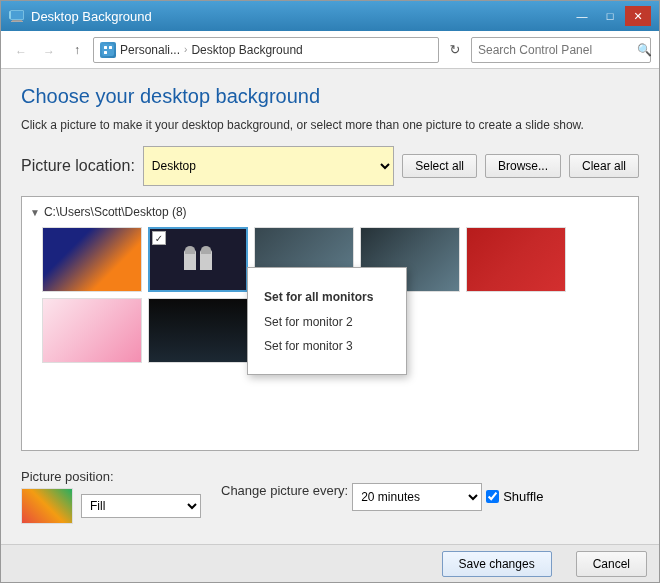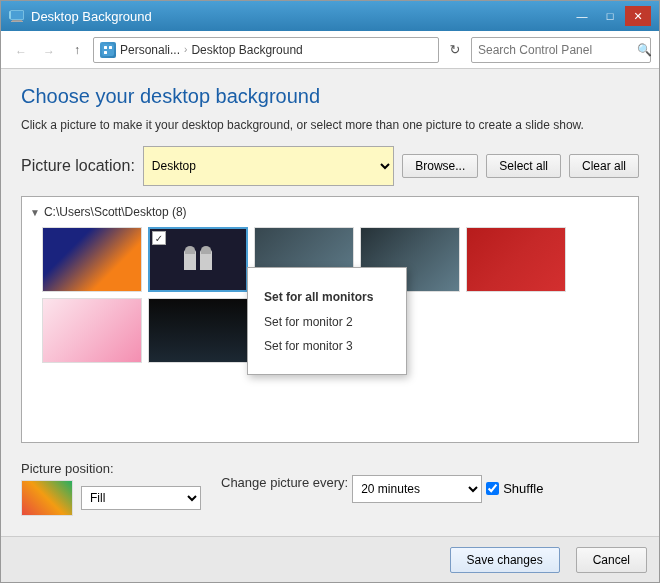--- a/index.html
+++ b/index.html
@@ -322,26 +322,26 @@
       padding: 4px 4px;
     }
     .shuffle-row {
       display: flex;
       align-items: center;
       gap: 4px;
     }
     .footer-bar {
       background: #e8e8e8;
       border-top: 1px solid #ccc;
-      height: 46px;
+      height: 38px;
       display: flex;
       align-items: center;
       justify-content: flex-end;
       padding: 0 12px;
-      gap: 16px;
+      gap: 24px;
     }
     .footer-btn {
       height: 26px;
       padding: 0 16px;
       border: 1px solid #aaa;
       background: linear-gradient(to bottom, #f8f8f8, #e8e8e8);
       cursor: pointer;
       font-size: 12px;
       border-radius: 2px;
     }
@@ -410,22 +410,22 @@
 
   <div class="content-area">
     <div class="page-title">Choose your desktop background</div>
     <div class="page-subtitle">Click a picture to make it your desktop background, or select more than one picture to create a slide show.</div>
 
     <div class="picture-location-row">
       <span class="picture-location-label">Picture location:</span>
       <select class="picture-location-select">
         <option>Desktop</option>
       </select>
+      <button class="action-btn">Select all</button>
       <button class="action-btn">Browse...</button>
-      <button class="action-btn">Select all</button>
       <button class="action-btn">Clear all</button>
     </div>
 
     <div class="pictures-panel">
       <div class="folder-header">
         <span class="folder-triangle">▼</span>
         <span>C:\Users\Scott\Desktop (8)</span>
       </div>
       <div class="pictures-grid">
 

